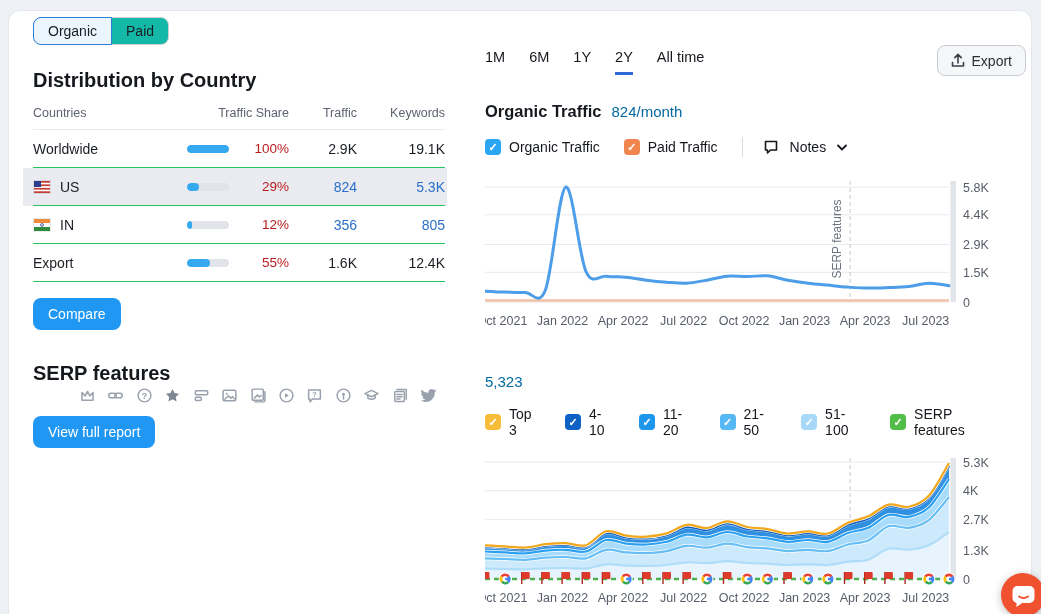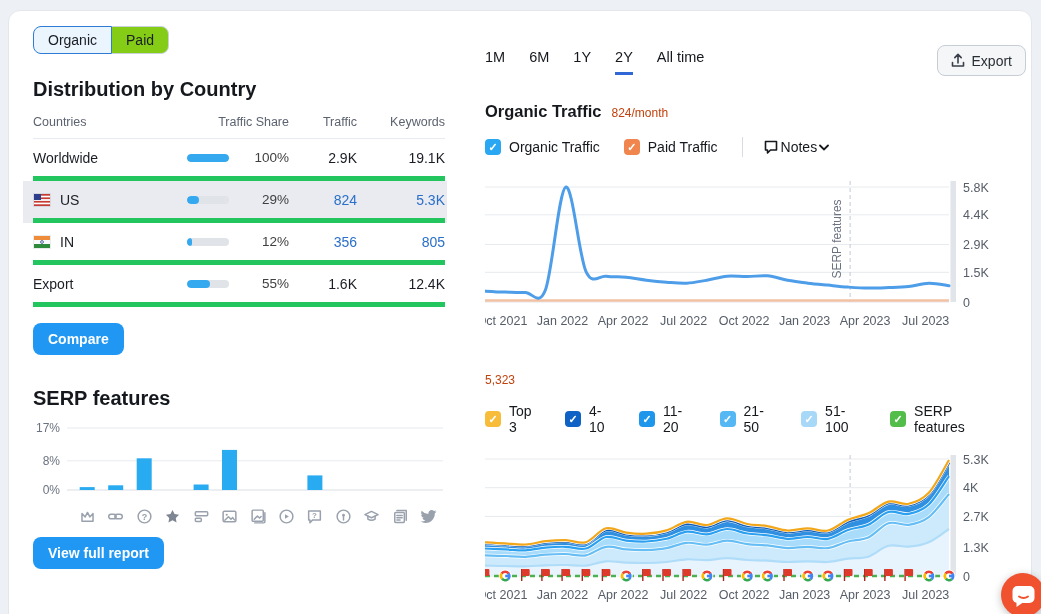--- a/index.html
+++ b/index.html
@@ -1,68 +1,68 @@
 <!DOCTYPE html>
 <html><head>
 <meta charset="utf-8">
 <style>
   html,body{margin:0;padding:0;}
   .page{position:relative;width:1041px;height:614px;background:#EDF1F6;overflow:hidden;
         font-family:"Liberation Sans",sans-serif;color:#1A1E24;}
   .card{position:absolute;left:8px;top:10px;width:1024px;height:640px;background:#fff;
         border:1px solid #E3E7EC;border-radius:12px;box-sizing:border-box;}
-  .left{position:absolute;left:24px;top:15px;width:412px;}
+  .left{position:absolute;left:24px;top:6px;width:412px;}
   .right{position:absolute;left:476px;top:26px;width:541px;}
 
   
   .seg{display:inline-flex;}
   .seg button{padding:5px 14px;font-size:14px;font-family:inherit;border:1px solid #CBD1D9;
-        background:#84cc16;color:#1A1E24;cursor:pointer;}
+        background:#14b8a6;color:#1A1E24;cursor:pointer;}
   .seg button:first-child{border-radius:8px 0 0 8px;margin-right:-1px;}
   .seg button:last-child{border-radius:0 8px 8px 0;}
   .seg button.act{border-color:#2E7CD6;background:#EBF5FE;position:relative;z-index:1;}
 
   h2.h{font-size:20px;margin:24px 0 0;color:#15181D;}
 
   .thead,.trow{display:grid;grid-template-columns:1fr 46px 56px 68px 88px;align-items:center;}
   .thead{margin-top:14px;padding-bottom:9px;border-bottom:1px solid #E7EAEE;color:#5C6370;font-size:12.5px;}
-  .trow{height:37px;border-bottom:5px solid #22c55e;font-size:14px;}
+  .trow{height:37px;border-bottom:1px solid #22c55e;font-size:14px;}
   .trow.sel{background:#E9EBF1;box-shadow:-10px 0 0 #E9EBF1,2px 0 0 #E9EBF1;}
   .cname{display:flex;align-items:center;gap:9px;}
   .cname svg{border:1px solid rgba(0,0,0,.08);}
   .num{text-align:right;}
-  .pct{color:#404040;font-size:13.5px;text-align:right;}
+  .pct{color:#b91c1c;font-size:13.5px;text-align:right;}
   .lnk{color:#2A6FC9;cursor:pointer;}
   .bar{width:42px;height:8px;border-radius:4px;background:#E0E3E8;position:relative;overflow:hidden;}
   .bar i{position:absolute;left:0;top:0;bottom:0;border-radius:4px;background:#35A9F0;}
 
   .btn{margin-top:16px;background:#2098F3;color:#fff;border:none;border-radius:8px;
-       padding:8px 15px;font-size:14px;font-weight:700;font-family:inherit;cursor:pointer;}
+       padding:8px 15px;font-size:14px;font-weight:400;font-family:inherit;cursor:pointer;}
 
   #serpchart{margin-top:8px;}
   #serpicons{display:flex;margin-left:40px;width:370px;margin-top:2px;}
   #serpicons .ic{flex:1;display:flex;justify-content:center;align-items:center;}
 
   
   .rp-head{display:flex;align-items:flex-start;}
   #tabs{display:flex;gap:24px;font-size:14.5px;color:#15181D;padding-top:12px;}
   .tab{padding-bottom:7px;cursor:pointer;border-bottom:3px solid transparent;}
   .tab.act{border-bottom-color:#3069D6;}
   #exportbtn{margin-left:auto;margin-top:8px;display:flex;align-items:center;gap:7px;background:#F5F6F8;
        border:1px solid #C7CDD5;border-radius:8px;height:31px;padding:0 13px;font-size:14px;
        color:#2A2F36;font-family:inherit;cursor:pointer;}
   .sect-title{display:flex;align-items:baseline;gap:10px;margin-top:26px;}
   .sect-title h2{font-size:16.5px;margin:0;color:#15181D;}
-  .sub{color:#c2410c;font-size:12px;}
+  .sub{color:#0369a1;font-size:15px;}
   .legend{display:flex;align-items:center;margin-top:16px;font-size:14px;color:#15181D;}
   .lg{display:flex;align-items:center;gap:8px;margin-right:24px;cursor:pointer;}
   .cb{width:16px;height:16px;border-radius:4px;color:#fff;font-size:11px;line-height:16px;
       text-align:center;font-weight:700;flex:0 0 16px;}
   .vdiv{width:1px;height:20px;background:#D8DCE2;margin-right:20px;}
-  .notes{display:flex;align-items:center;gap:2px;cursor:pointer;}
+  .notes{display:flex;align-items:center;gap:11px;cursor:pointer;}
   #trafficchart{margin-top:10px;}
   #kwchart{margin-top:6px;}
   .kw-title{margin-top:32px !important;}
 
   .chat{position:absolute;left:1001px;top:573px;width:44px;height:44px;border-radius:50%;
         background:#F0512F;display:flex;align-items:center;justify-content:center;cursor:pointer;
         box-shadow:0 2px 8px rgba(0,0,0,.25);}
 </style>
 </head>
 <body>
@@ -151,34 +151,20 @@
                 <i style="width: 55%;"></i>
               </div>
             </div>
             <div class="pct">55%</div>
             <div class="num">1.6K</div>
             <div class="num">12.4K</div>
           </div>
         </div>
       <button class="btn">Compare</button>
       <h2 class="h" style="margin-top:32px;">SERP features</h2>
-      <div id="serpchart"><svg width="412" height="84">
-            <line x1="34" y1="10" x2="410" y2="10" stroke="#E7EAEE"></line>
-            <text x="27" y="14" text-anchor="end" font-size="12" fill="#6B7280">17%</text>
-            <line x1="34" y1="42.82352941176471" x2="410" y2="42.82352941176471" stroke="#E7EAEE"></line>
-            <text x="27" y="46.82352941176471" text-anchor="end" font-size="12" fill="#6B7280">8%</text>
-            <line x1="34" y1="72" x2="410" y2="72" stroke="#D9DDE3"></line>
-            <text x="27" y="76" text-anchor="end" font-size="12" fill="#6B7280">0%</text>
-            <rect x="46.7" y="69.1" width="15" height="2.9" fill="#29ABF2"></rect>
-            <rect x="75.2" y="67.3" width="15" height="4.7" fill="#29ABF2"></rect>
-            <rect x="103.7" y="40.3" width="15" height="31.7" fill="#29ABF2"></rect>
-            <rect x="160.6" y="66.5" width="15" height="5.5" fill="#29ABF2"></rect>
-            <rect x="189.0" y="31.9" width="15" height="40.1" fill="#29ABF2"></rect>
-            <rect x="274.4" y="57.4" width="15" height="14.6" fill="#29ABF2"></rect>
-          </svg></div>
       <div id="serpicons">
           <div class="ic">
             <svg width="17" height="17" viewBox="0 0 16 16" fill="none" stroke="#99A1AD" stroke-width="1.4" stroke-linejoin="round" stroke-linecap="round">
               <path d="M2.8 12.5 V5.2 L5.8 8.4 8 4.2 10.2 8.4 13.2 5.2 V12.5 Z"></path>
             </svg>
           </div>
           <div class="ic">
             <svg width="17" height="17" viewBox="0 0 16 16" fill="none" stroke="#99A1AD" stroke-width="1.4" stroke-linejoin="round" stroke-linecap="round">
               <rect x="1.6" y="5.8" width="7" height="4.4" rx="2.2"></rect>
               <rect x="7.4" y="5.8" width="7" height="4.4" rx="2.2"></rect>

